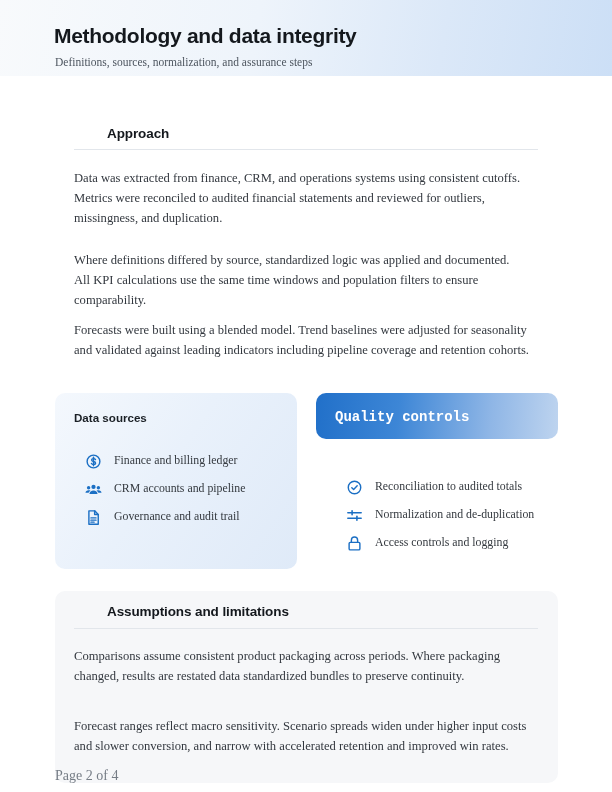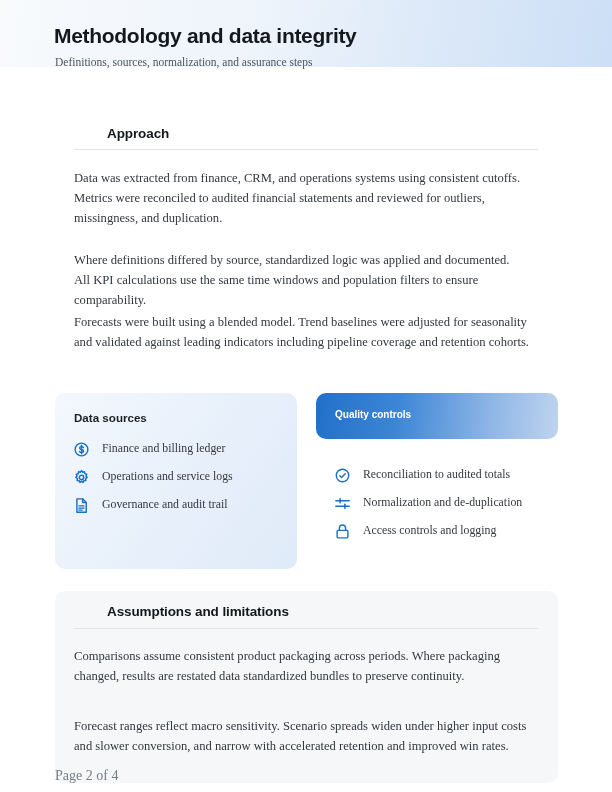--- a/index.html
+++ b/index.html
@@ -15,21 +15,21 @@
     position: relative;
     overflow: hidden;
     -webkit-font-smoothing: antialiased;
   }
 
   
   .banner {
     position: absolute;
     left: 0; top: 0;
     width: 612px;
-    height: 67px;
+    height: 76px;
     background: linear-gradient(100deg, #f8fafc 0%, #eef4fb 42%, #dbe8f8 72%, #ccdff6 100%);
   }
   .banner-title {
     position: absolute;
     left: 54px;
     top: 24px;
     font-size: 21px;
     font-weight: bold;
     color: #14181d;
     letter-spacing: -0.3px;
@@ -76,21 +76,21 @@
     line-height: 20px;
     color: #33383f;
     text-align: left;
   }
 
   
   #approach-head { left: 74px; top: 43px; }
   #approach-rule { left: 74px; top: 66px; width: 464px; }
   #para-1 { left: 74px; top: 85px; width: 464px; }
   #para-2 { left: 74px; top: 167px; width: 452px; }
-  #para-3 { left: 74px; top: 229px; width: 464px; }
+  #para-3 { left: 74px; top: 237px; width: 464px; }
 
   
   .card-sources {
     position: absolute;
     left: 55px;
     top: 310px;
     width: 242px;
     height: 176px;
     border-radius: 10px;
     background: linear-gradient(125deg, #f4f8fd 0%, #e9f1fb 45%, #dfeaf8 100%);
@@ -116,29 +116,30 @@
     left: 0; top: 0;
     width: 242px;
     height: 46px;
     border-radius: 10px;
     background: linear-gradient(95deg, #2170c9 0%, #3d86d6 34%, #8fb6e6 72%, #bed4ef 100%);
   }
   .q-header .card-title {
     position: absolute;
     left: 19px;
     top: 16px;
-    font-size: 10px;
+    font-size: 14px;
     font-weight: bold;
     color: #ffffff;
+    font-family: Liberation Mono, monospace;
   }
 
   ul.feature-list {
     position: absolute;
     list-style: none;
-    margin: 0;
+    margin: 12px;
     padding: 0;
   }
   ul.feature-list li {
     position: relative;
     height: 28px;
     display: flex;
     align-items: center;
   }
   .ic {
     width: 17px;
@@ -207,30 +208,34 @@
         <span class="ic">
           <svg width="17" height="17" viewBox="0 0 24 24" fill="none" stroke="#1b6fc4" stroke-width="2">
             <circle cx="12" cy="12" r="9"></circle>
             <path d="M14.8 9.3c-.5-.9-1.6-1.4-2.8-1.4-1.6 0-2.7.8-2.7 2s1 1.7 2.7 2.1c1.8.4 2.9.9 2.9 2.2 0 1.3-1.2 2.1-2.9 2.1-1.3 0-2.4-.5-2.9-1.5" stroke-linecap="round"></path>
             <path d="M12 6.1v11.8" stroke-linecap="round"></path>
           </svg>
         </span>
         <span class="feat-label">Finance and billing ledger</span>
       </li>
 
-
-      <li>
-        <span class="ic">
-          <svg width="17" height="17" viewBox="0 0 24 24" fill="none" stroke="#1b6fc4" stroke-width="2.1">
-            <circle cx="12" cy="12" r="3.1"></circle>
-            <path d="M12 2.3l1.6 2.2 2.6-.7.5 2.7 2.6.8-1 2.5 1.7 2.2-2.2 1.6.3 2.7-2.7.2-1.2 2.4-2.2-1.4-2.2 1.4-1.2-2.4-2.7-.2.3-2.7-2.2-1.6L5.7 10l-1-2.5 2.6-.8.5-2.7 2.6.7z" stroke-linejoin="round"></path>
-          </svg>
-        </span>
-        <span class="feat-label">Operations and service logs</span>
-      </li>
+      <li>
+        <span class="ic">
+          <svg width="17" height="17" viewBox="0 0 24 24" fill="#1b6fc4">
+            <circle cx="12" cy="8.4" r="3"></circle>
+            <path d="M6.3 18.2c0-3 2.6-4.8 5.7-4.8s5.7 1.8 5.7 4.8z"></path>
+            <circle cx="5.1" cy="9.6" r="2.4"></circle>
+            <path d="M.7 16.6c0-2.3 2-3.7 4.4-3.7 1 0 1.9.2 2.6.7-1.5 1-2.4 2-2.6 3z"></path>
+            <circle cx="18.9" cy="9.6" r="2.4"></circle>
+            <path d="M23.3 16.6c0-2.3-2-3.7-4.4-3.7-1 0-1.9.2-2.6.7 1.5 1 2.4 2 2.6 3z"></path>
+          </svg>
+        </span>
+        <span class="feat-label">CRM accounts and pipeline</span>
+      </li>
+
 
       <li>
         <span class="ic">
           <svg width="17" height="17" viewBox="0 0 24 24" fill="none" stroke="#1b6fc4" stroke-width="2" stroke-linejoin="round">
             <path d="M5.5 2.6h8.2l5 5v13.9h-13.2z"></path>
             <path d="M13.6 2.6v5.1h4.9" stroke-linecap="round"></path>
             <path d="M8.3 12.6h7.3M8.3 15.8h7.3M8.3 18.6h4.6" stroke-linecap="round" stroke-width="1.8"></path>
           </svg>
         </span>
         <span class="feat-label">Governance and audit trail</span>

